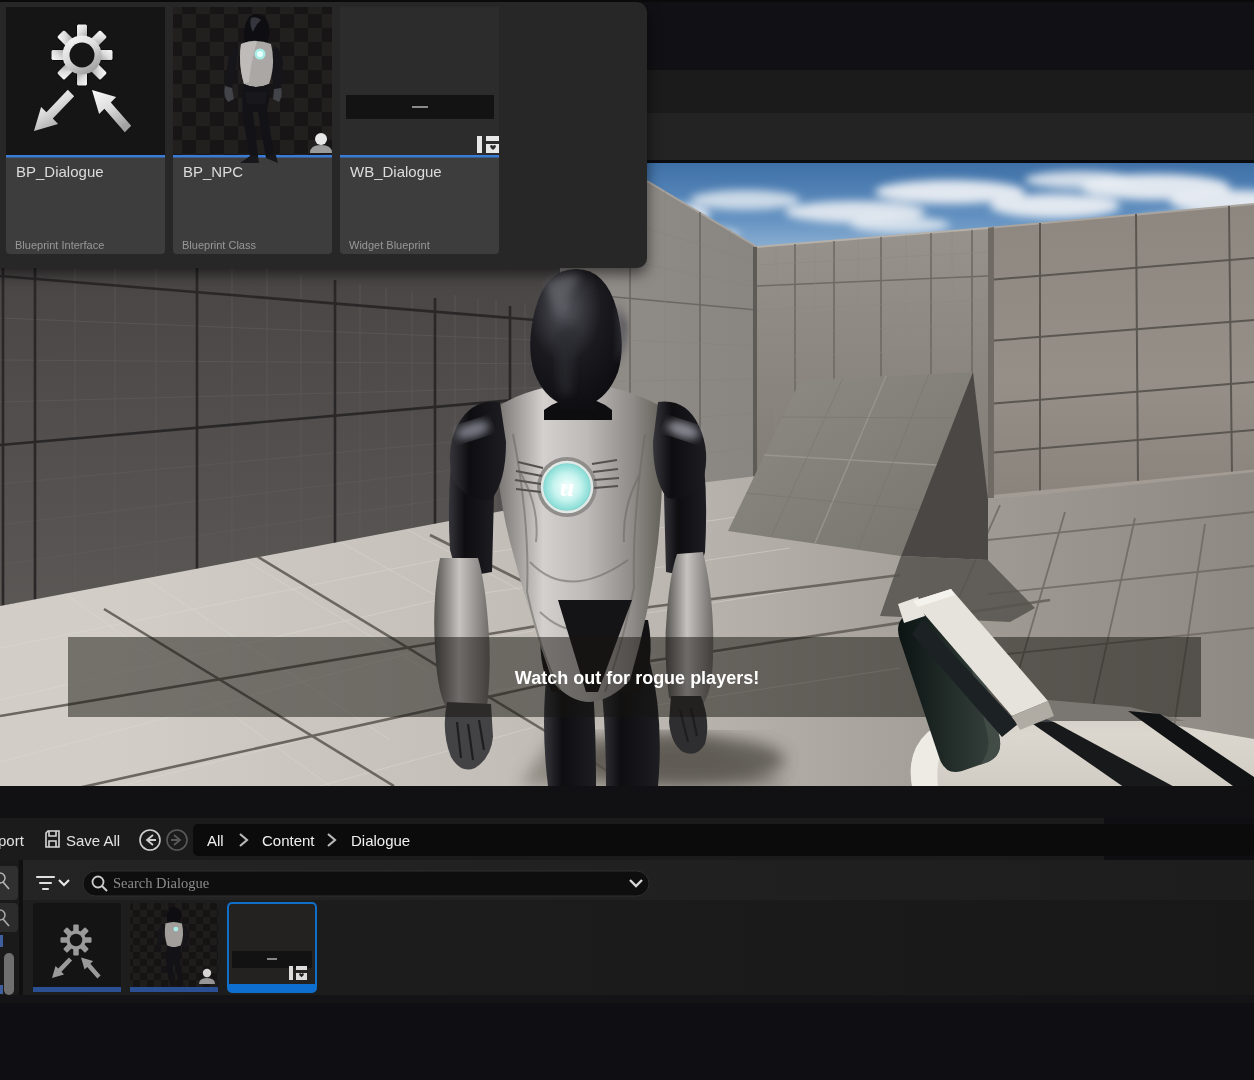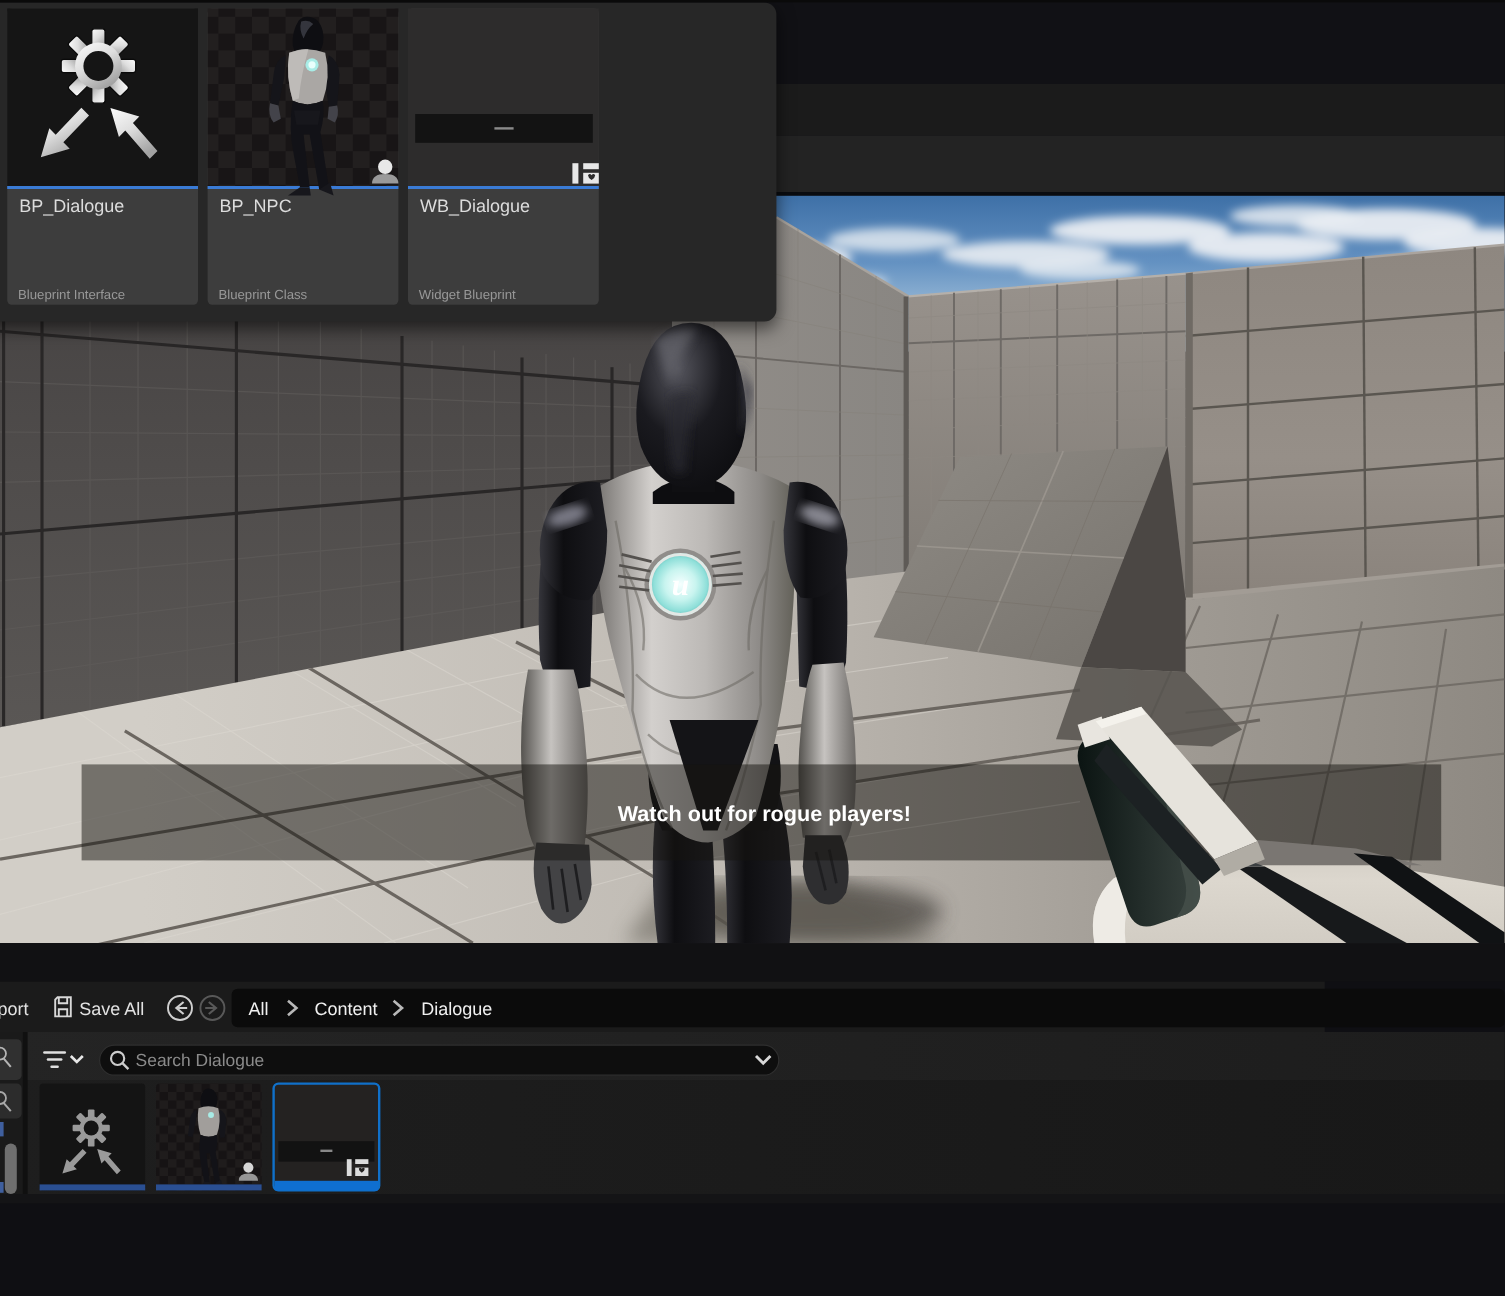--- a/index.html
+++ b/index.html
@@ -376,21 +376,21 @@
       <text x="207" y="28" font-size="15" fill="#f0f0f0">All</text>
       <path d="M240,16 L247,22 L240,28" stroke="#b8b8b8" stroke-width="2.2" fill="none"></path>
       <text x="262" y="28" font-size="15" fill="#f0f0f0">Content</text>
       <path d="M328,16 L335,22 L328,28" stroke="#b8b8b8" stroke-width="2.2" fill="none"></path>
       <text x="351" y="28" font-size="15" fill="#f0f0f0">Dialogue</text>
     </svg>
   </div>
   <div class="abs" id="searchrow" style="left:0;top:860px;width:1254px;height:40px;background:linear-gradient(90deg,#242424,#1d1d1d);"></div>
   <div class="abs" id="tilesrow" style="left:0;top:900px;width:1254px;height:95px;background:linear-gradient(90deg,#1e1e1e,#181818);"></div>
 
-  <div class="abs" style="left:0;top:860px;width:1144px;height:135px;">
+  <div class="abs" style="left:0;top:860px;width:1144px;height:135px;font-family:Liberation Serif, serif;">
     <svg width="1254" height="135" viewBox="0 860 1254 135" style="position:absolute;left:0;top:0;">
       <defs>
         <pattern id="checkersm" width="14" height="14" patternUnits="userSpaceOnUse">
           <rect width="14" height="14" fill="#161314"></rect>
           <rect width="7" height="7" fill="#1f1c1c"></rect>
           <rect x="7" y="7" width="7" height="7" fill="#1f1c1c"></rect>
         </pattern>
       </defs>
 
       <rect x="0" y="860" width="19" height="135" fill="#1a1a1a"></rect>

